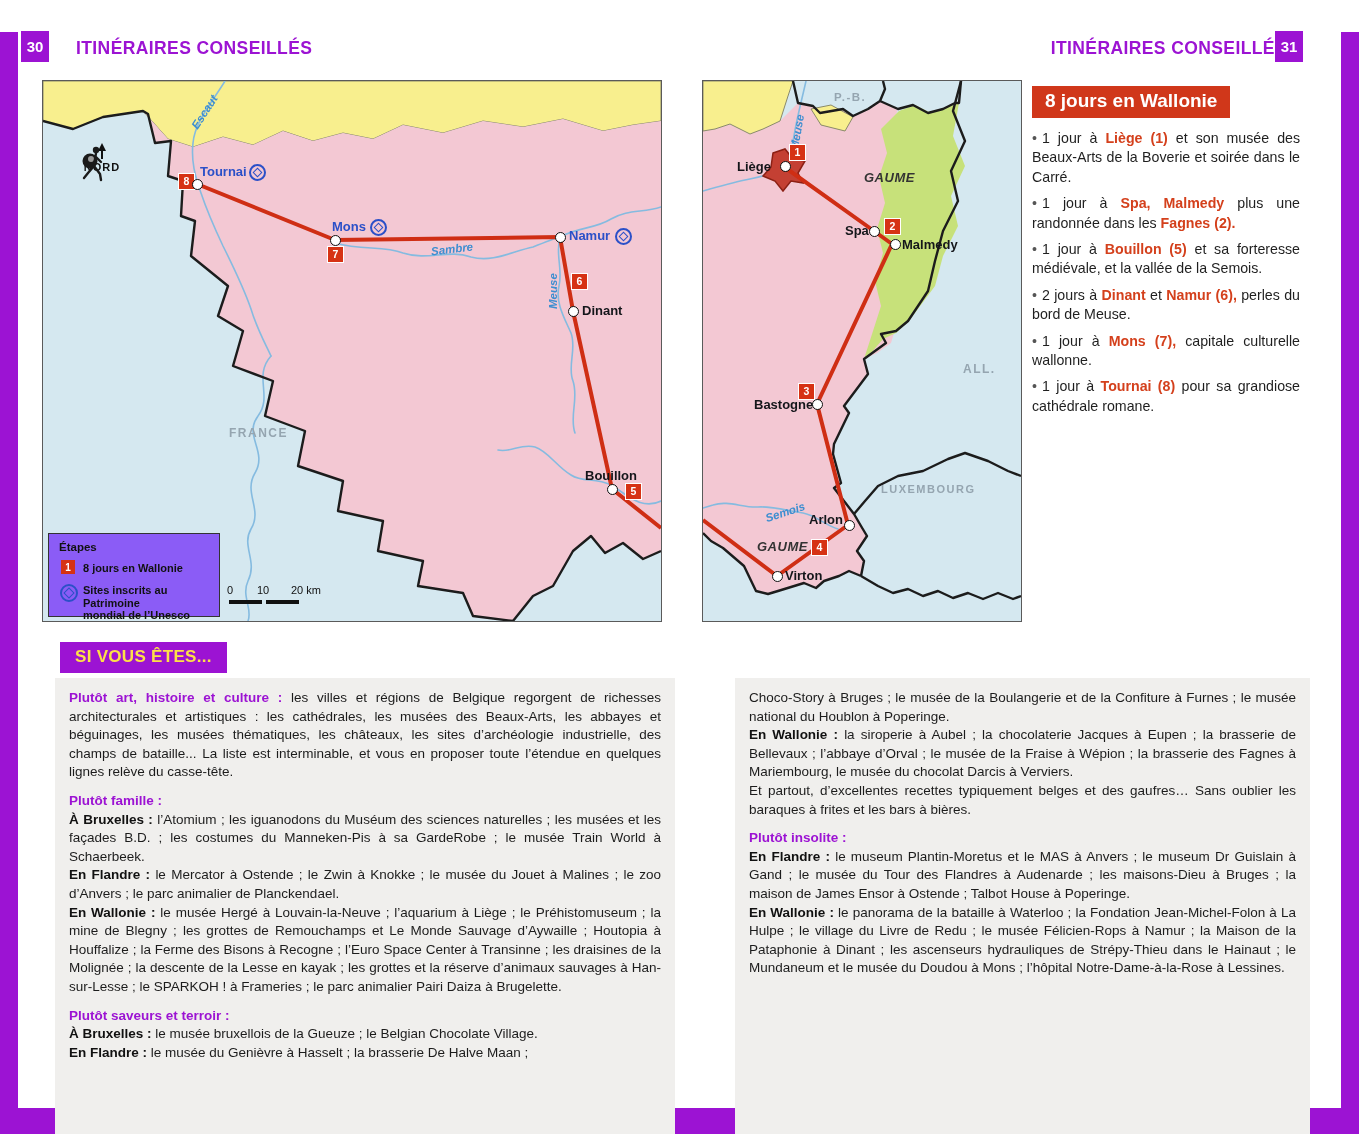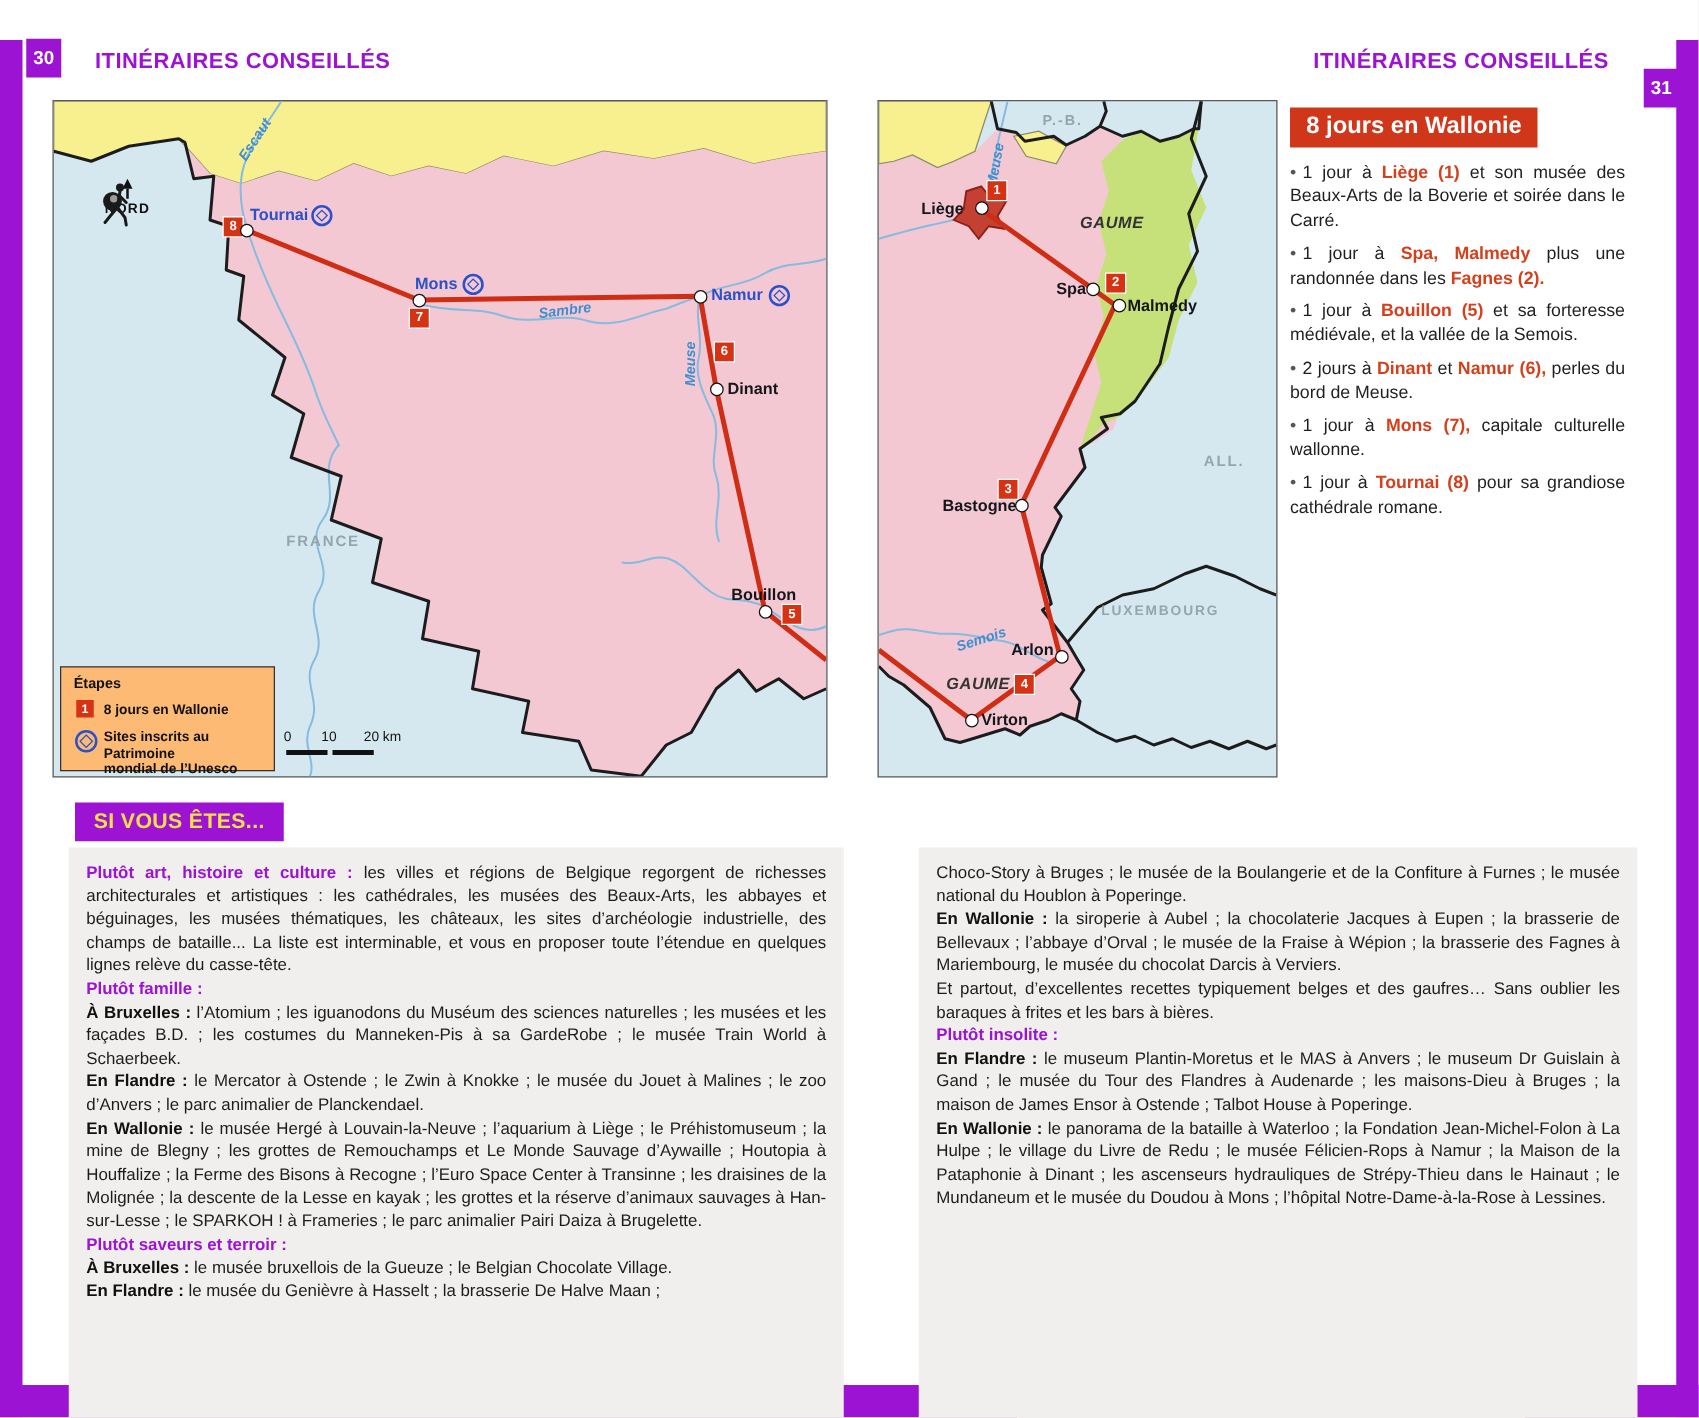--- a/index.html
+++ b/index.html
@@ -4,21 +4,21 @@
 <style>
   html,body{margin:0;padding:0;background:#e8e8e8;}
   .page{position:relative;width:1359px;height:1134px;background:#fff;
         font-family:"Liberation Sans",sans-serif;overflow:hidden;}
   
   .strip{position:absolute;top:32px;width:18px;height:1102px;background:#9c13d3;}
   #strip-left{left:0;} #strip-right{right:0;}
   #bottom-bar{position:absolute;left:0;top:1108px;width:1359px;height:26px;background:#9c13d3;}
   .pagenum{position:absolute;top:31px;width:28px;height:31px;background:#9c13d3;color:#fff;
            font-weight:bold;font-size:15px;display:flex;align-items:center;justify-content:center;}
-  #pn-30{left:21px;} #pn-31{left:1315px;margin-top:24px;}
+  #pn-30{left:21px;} #pn-31{left:1275px;}
   .hdr-title{position:absolute;top:38px;color:#9c13d3;font-weight:bold;font-size:17.5px;letter-spacing:.4px;}
   #hdr-left{left:76px;} #hdr-right{right:72px;}
   
   .map{position:absolute;border:1.5px solid #5a5a5a;background:#d5e8f0;}
   #map1{left:42px;top:80px;width:618px;height:540px;}
   #map2{left:702px;top:80px;width:318px;height:540px;}
   .map svg{position:absolute;left:0;top:0;}
   .mlab{position:absolute;font-size:13px;font-weight:bold;color:#14161a;white-space:nowrap;line-height:1;}
   .mlab.blue{color:#2b50c8;}
   .riv{position:absolute;font-size:11.5px;font-weight:bold;font-style:italic;color:#3e8ed0;white-space:nowrap;line-height:1;}
@@ -28,21 +28,21 @@
           display:flex;align-items:center;justify-content:center;box-shadow:0 0 0 1px #fff;line-height:1;}
   .cdot{position:absolute;width:9px;height:9px;background:#fff;border:1.6px solid #111;border-radius:50%;}
   .unesco{position:absolute;width:13px;height:13px;border:2px solid #2b50c8;border-radius:50%;}
   .unesco::after{content:"";position:absolute;left:3px;top:3px;width:5px;height:5px;border:1.5px solid #2b50c8;transform:rotate(45deg);}
   
   #compass{position:absolute;left:36px;top:62px;width:46px;text-align:center;}
   #compass .arrow{width:0;height:0;margin:0 auto;border-left:4px solid transparent;border-right:4px solid transparent;border-bottom:8px solid #111;}
   #compass .stem{width:2px;height:8px;background:#111;margin:0 auto;}
   #compass .nord{font-size:11px;font-weight:bold;color:#111;letter-spacing:1px;margin-top:2px;}
   
-  #legend{position:absolute;left:5px;top:452px;width:172px;height:84px;background:#fdba74;border:1.5px solid #333;box-sizing:border-box;}
+  #legend{position:absolute;left:5px;top:452px;width:172px;height:84px;background:#8b5cf6;border:1.5px solid #333;box-sizing:border-box;}
   #legend .ltitle{position:absolute;left:10px;top:7px;font-size:11.5px;font-weight:bold;color:#111;}
   #legend .lnum{position:absolute;left:12px;top:26px;width:14px;height:14px;background:#d63214;color:#fff;
         font-size:10px;font-weight:bold;display:flex;align-items:center;justify-content:center;}
   #legend .llab1{position:absolute;left:34px;top:28px;font-size:11px;font-weight:bold;color:#111;}
   #legend .lunesco{left:11px;top:50px;width:14px;height:14px;}
   #legend .lunesco::after{left:3px;top:3px;width:6px;height:6px;}
   #legend .llab2{position:absolute;left:34px;top:50px;font-size:11px;font-weight:bold;color:#111;line-height:12.5px;}
   
   #scale{position:absolute;left:184px;top:503px;width:120px;height:24px;font-size:11px;color:#111;}
   #scale .t{position:absolute;top:0;}
@@ -56,21 +56,21 @@
   .seg-r{color:#d4401c;font-weight:bold;}
   .seg-b{font-weight:bold;color:#111;}
   .seg-h{color:#9c13d3;font-weight:bold;}
   
   #sv-title{position:absolute;left:60px;top:642px;background:#9c13d3;color:#fde047;font-weight:bold;
             font-size:17px;padding:6px 15px 7px;letter-spacing:.3px;line-height:1.05;}
   .col{position:absolute;top:678px;height:482px;background:#f0efed;box-sizing:border-box;padding:11px 14px;overflow:hidden;}
   #col-left{left:55px;width:620px;}
   #col-right{left:735px;width:575px;}
   .para{margin:0;font-size:13.5px;line-height:18.6px;text-align:justify;color:#1c1c1c;}
-  .para.gap{margin-top:0;}
+  .para.gap{margin-top:10px;}
 </style>
 </head>
 <body>
 
 <div class="page">
 
   <div id="strip-left" class="strip"></div>
   <div id="strip-right" class="strip"></div>
   <div id="bottom-bar"></div>
   <div id="pn-30" class="pagenum">30</div>

